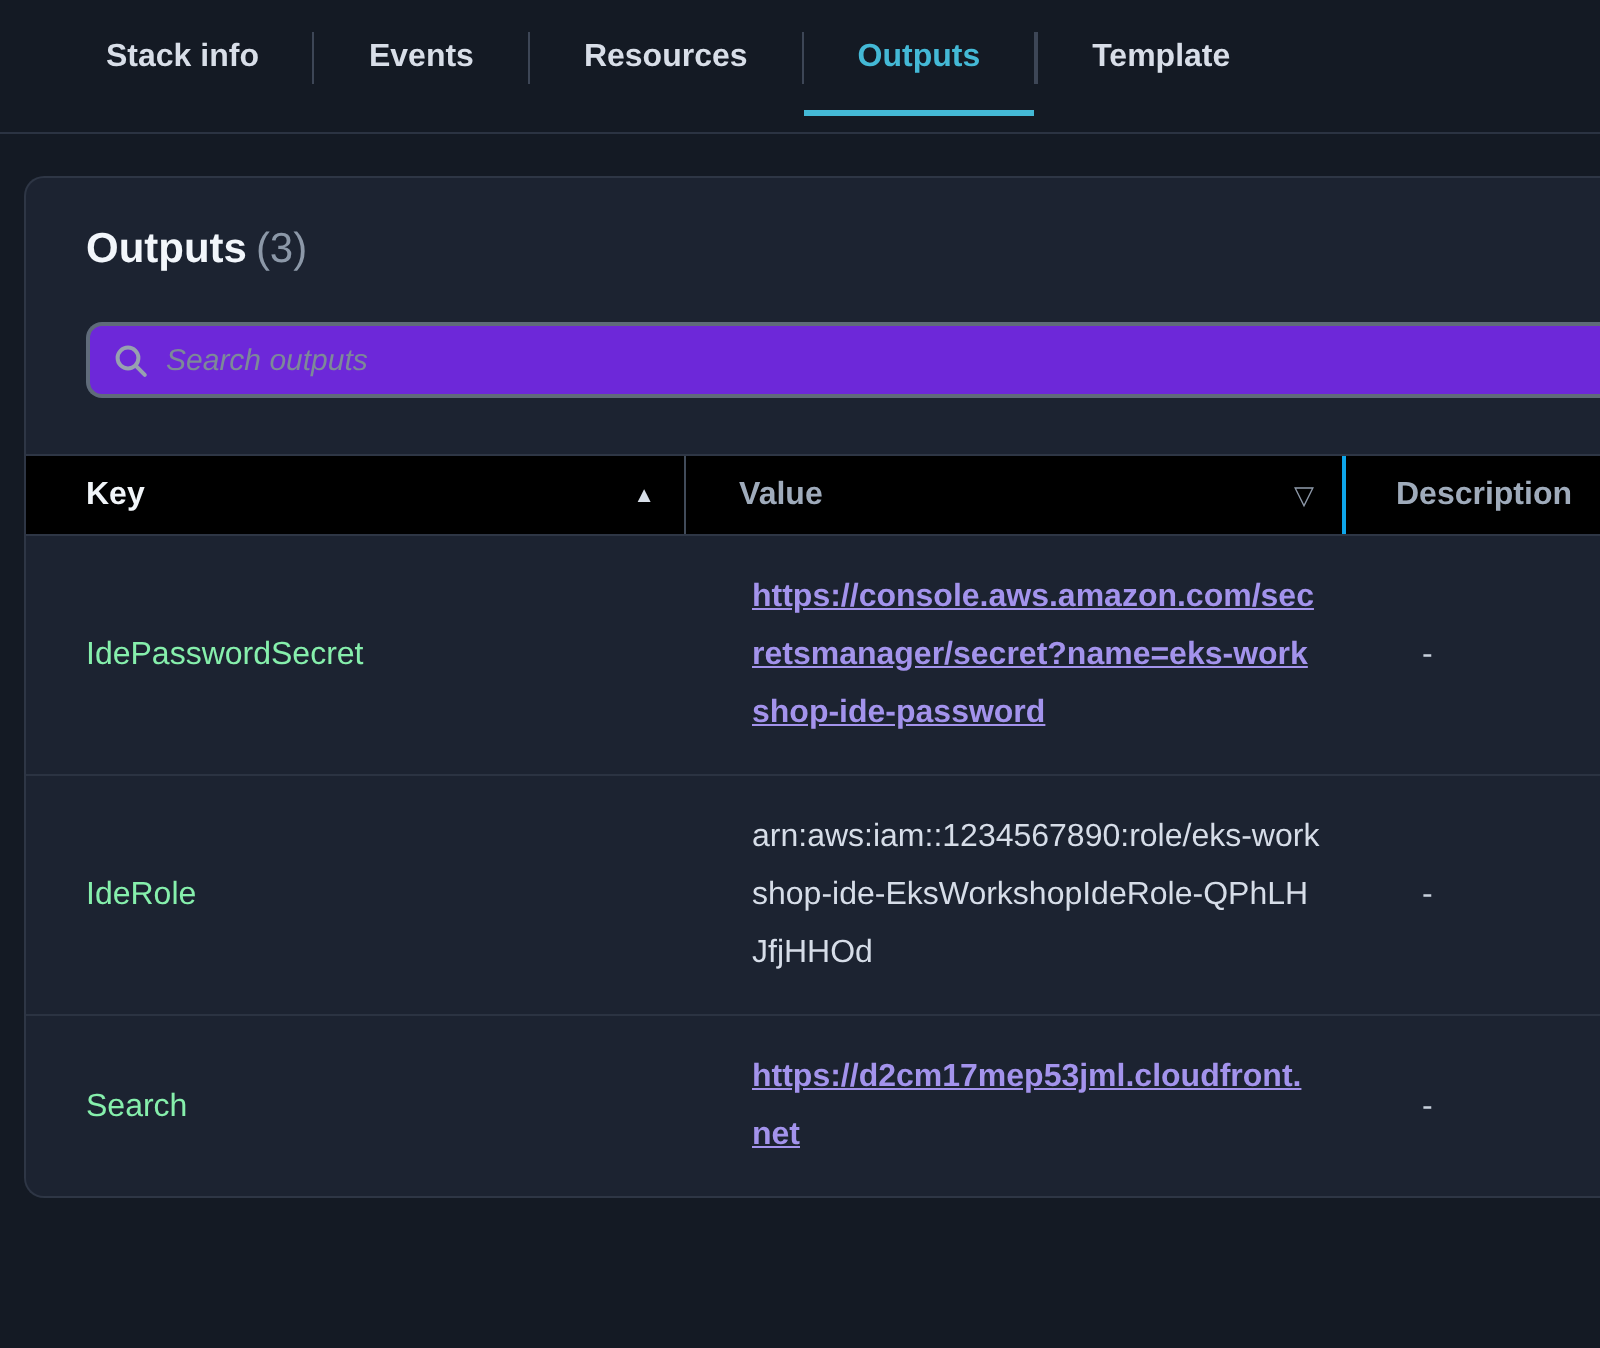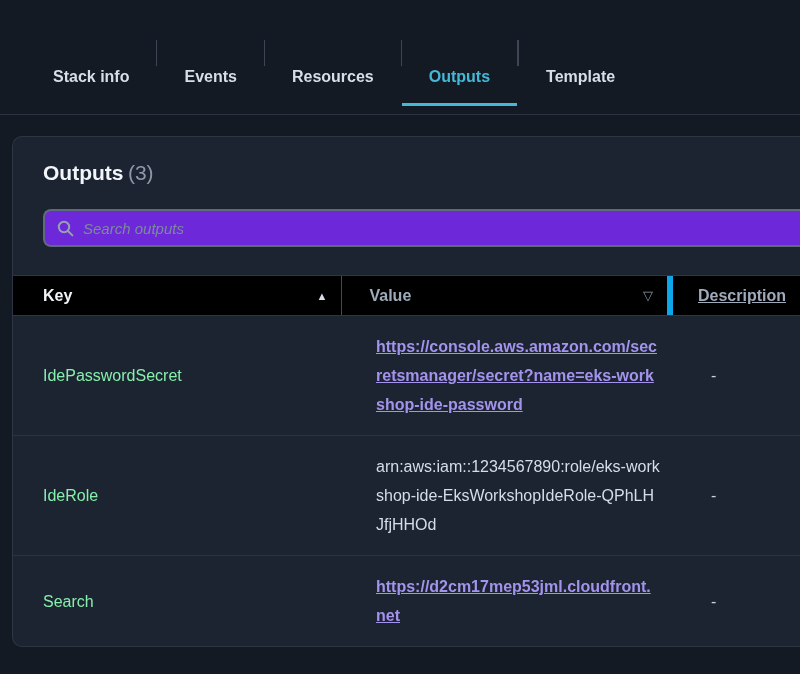--- a/index.html
+++ b/index.html
@@ -21,21 +21,20 @@
   }
   .tab {
     height: 58px;
     line-height: 58px;
     padding: 0 27px;
     font-size: 16px;
     font-weight: 700;
     color: #d8dee8;
     cursor: pointer;
     flex: 0 0 auto;
-    margin-top: 48px;
   }
   .tab.active {
     color: #44b9d6;
     box-shadow: inset 0 -3px 0 #44b9d6;
   }
   .tab-sep {
     width: 1px;
     height: 26px;
     background: #3d4656;
     flex: 0 0 auto;
@@ -105,22 +104,22 @@
     border-bottom: 1px solid #2e3645;
   }
   .th {
     display: flex;
     align-items: center;
     justify-content: space-between;
     font-size: 16px;
   }
   .th .hlabel { font-weight: 700; }
   .th-key   { width: 336px; padding: 0 14px 0 30px; border-right: 1px solid #414b5a; color: #f1f5f9; }
-  .th-value { width: 337px; padding: 0 14px 0 27px; border-right: 6px solid #0ea5e9; color: #9fabbb; }
-  .th-desc  { flex: 1; padding: 0 14px 0 25px; color: #9fabbb; text-decoration: underline; }
+  .th-value { width: 337px; padding: 0 14px 0 27px; border-right: 2px solid #0ea5e9; color: #9fabbb; }
+  .th-desc  { flex: 1; padding: 0 14px 0 25px; color: #9fabbb; }
   .sort-asc  { font-size: 11px; color: #d7dee8; }
   .sort-desc { font-size: 13px; color: #8e99a9; }
 
   .trow {
     display: flex;
     align-items: center;
     border-bottom: 1px solid #2b3342;
     padding: 16px 0;
     font-size: 16px;
     line-height: 29px;

